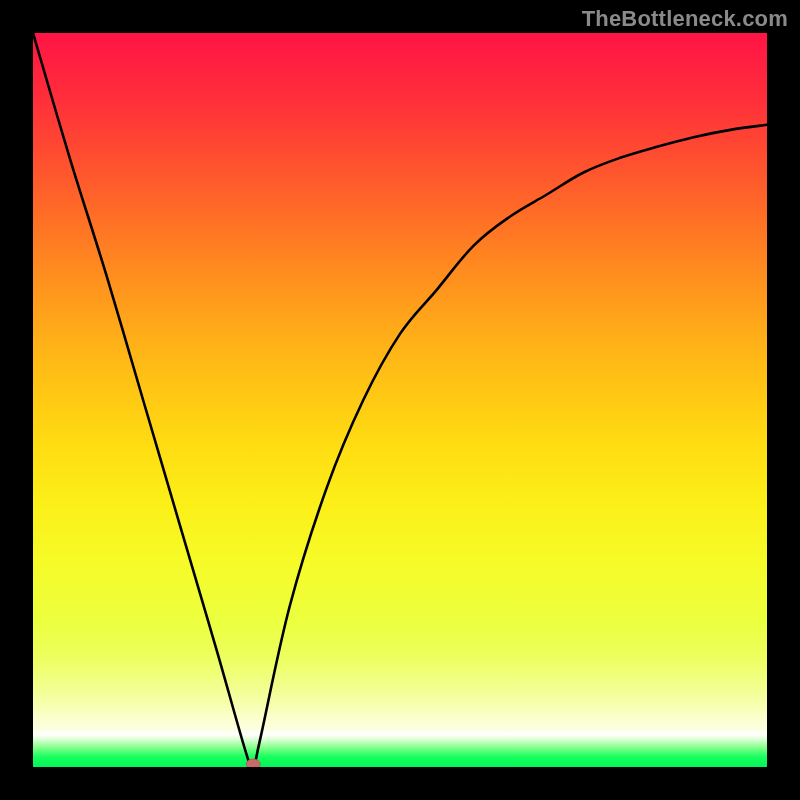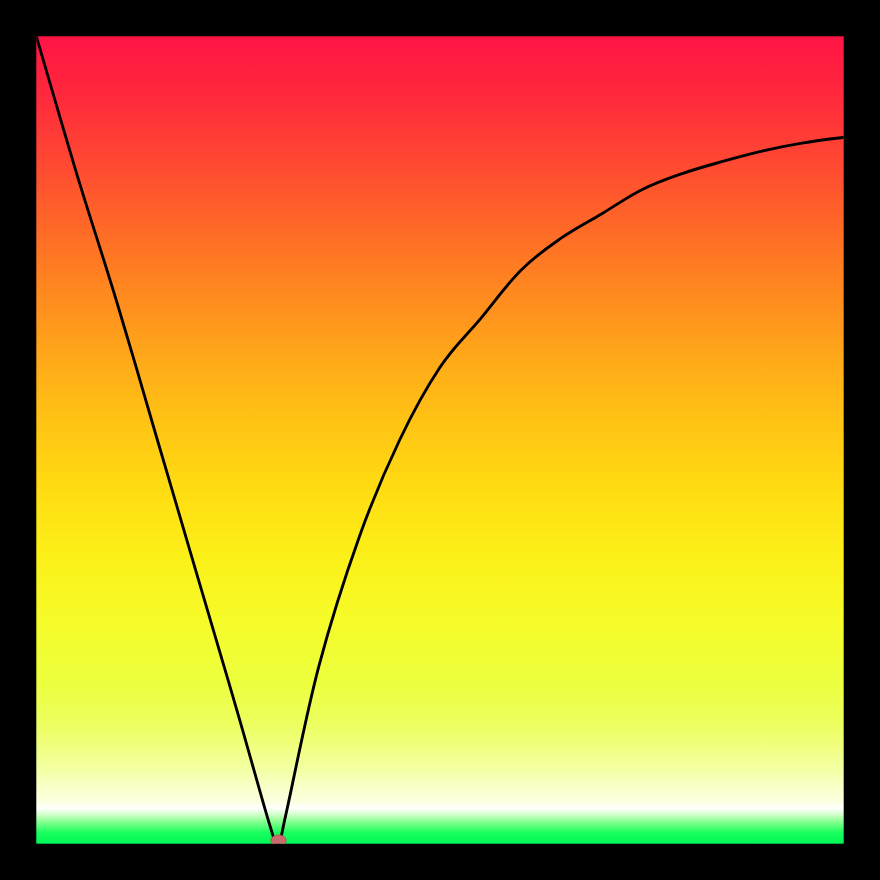--- a/index.html
+++ b/index.html
@@ -69,13 +69,14 @@
 </head>
 <body>
 
 <div class="frame">
   <div class="plot">
     <svg viewBox="0 0 734 734" preserveAspectRatio="none">
       <path d="M 0.0 0.0 C 6.6 22.5, 23.5 81.2, 36.7 124.8 C 49.9 168.4, 60.2 198.6, 73.4 242.2 C 86.6 285.8, 96.9 322.1, 110.1 367.0 C 123.3 411.9, 133.6 446.9, 146.8 491.8 C 160.0 536.7, 171.6 575.6, 183.5 616.6 C 195.4 657.5, 206.3 698.2, 212.9 719.3 C 219.5 740.5, 217.6 736.6, 220.2 734.0 C 222.8 731.4, 220.9 733.7, 227.5 704.6 C 234.1 675.6, 245.0 617.4, 256.9 572.5 C 268.8 527.6, 280.4 492.1, 293.6 455.1 C 306.8 418.1, 317.1 394.7, 330.3 367.0 C 343.5 339.3, 353.8 320.8, 367.0 300.9 C 380.2 281.1, 390.5 272.8, 403.7 256.9 C 416.9 241.0, 427.2 226.1, 440.4 212.9 C 453.6 199.6, 463.9 192.7, 477.1 183.5 C 490.3 174.3, 500.6 169.4, 513.8 161.5 C 527.0 153.6, 537.3 146.1, 550.5 139.5 C 563.7 132.9, 574.0 129.4, 587.2 124.8 C 600.4 120.2, 610.7 117.5, 623.9 113.8 C 637.1 110.1, 647.4 107.3, 660.6 104.2 C 673.8 101.2, 684.1 99.1, 697.3 96.9 C 710.5 94.6, 727.4 92.7, 734.0 91.8" fill="none" stroke="#000000" stroke-width="2.6" stroke-linecap="round" stroke-linejoin="round"></path>
       <ellipse cx="220.2" cy="731.0" rx="7" ry="5" fill="#c96b6b" stroke="#b35757" stroke-width="0.8"></ellipse>
     </svg>
   </div>
+  <div class="watermark">TheBottleneck.com</div>
 </div>
 
 </body></html>

